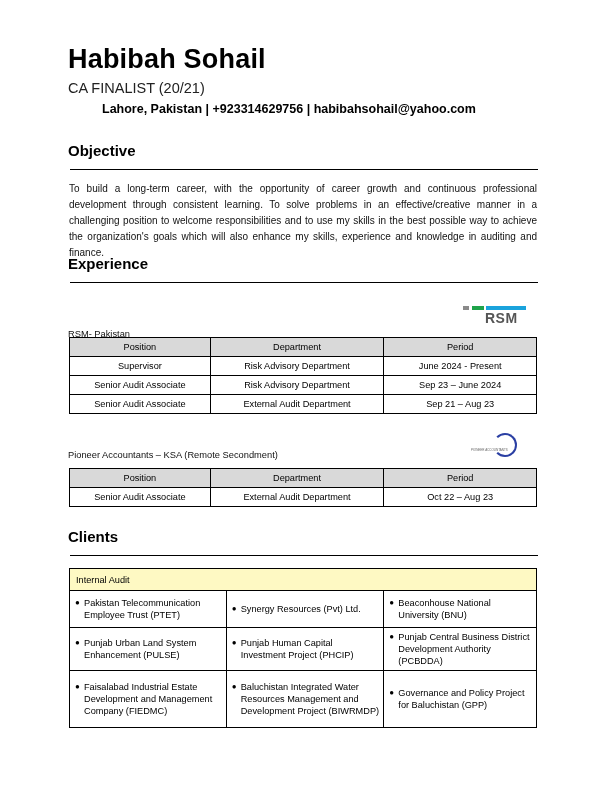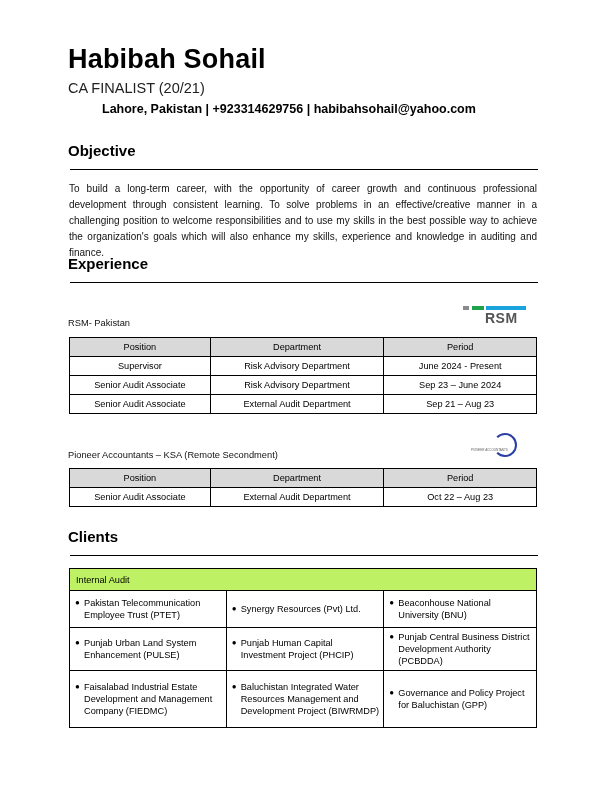--- a/index.html
+++ b/index.html
@@ -20,21 +20,21 @@
     table { position: absolute; border-collapse: collapse; font-size: 9.2px; }
     .exp td, .exp th { border: 1px solid #000; height: 19px; text-align: center; font-weight: normal; padding: 2px 4px; }
     .exp th { background: #d9d9d9; }
     .exp { left: 69px; width: 468px; }
     .exp col.c1 { width: 141px; }
     .exp col.c2 { width: 174px; }
     .exp col.c3 { width: 153px; }
 
     .clients { left: 69px; top: 568px; width: 468px; }
     .clients td { border: 1px solid #000; font-size: 9.2px; line-height: 12px; vertical-align: middle; padding: 3px 4px 3px 5px; }
-    .clients td.head { background: #bef264; height: 22px; padding-left: 6px; }
+    .clients td.head { background: #fef9c3; height: 22px; padding-left: 6px; }
     .clients col.c1 { width: 157px; }
     .clients col.c2 { width: 158px; }
     .clients col.c3 { width: 153px; }
     .bullet-cell { display: flex; align-items: flex-start; }
     .bullet { width: 9px; flex: none; font-size: 8px; line-height: 12px; }
     .r1 td { height: 37px; }
     .r2 td { height: 41px; }
     .r3 td { height: 57px; }
 
     .rsm-logo { position: absolute; left: 463px; top: 306px; width: 64px; height: 20px; }
@@ -61,21 +61,21 @@
 
 <div class="section-head" style="top:255px;">Experience</div>
 <div class="rule" style="top:282px;"></div>
 
 <div class="rsm-logo">
   <div class="rsm-bar1"></div>
   <div class="rsm-bar2"></div>
   <div class="rsm-bar3"></div>
   <div class="rsm-text">RSM</div>
 </div>
-<div class="company" style="top:318px;">RSM- Pakistan</div>
+<div class="company" style="top:329px;">RSM- Pakistan</div>
 
 <table class="exp" style="top:337px;">
   <colgroup>
       <col class="c1">
       <col class="c2">
       <col class="c3">
     </colgroup>
   <tbody>
       <tr>
     <th>Position</th>

